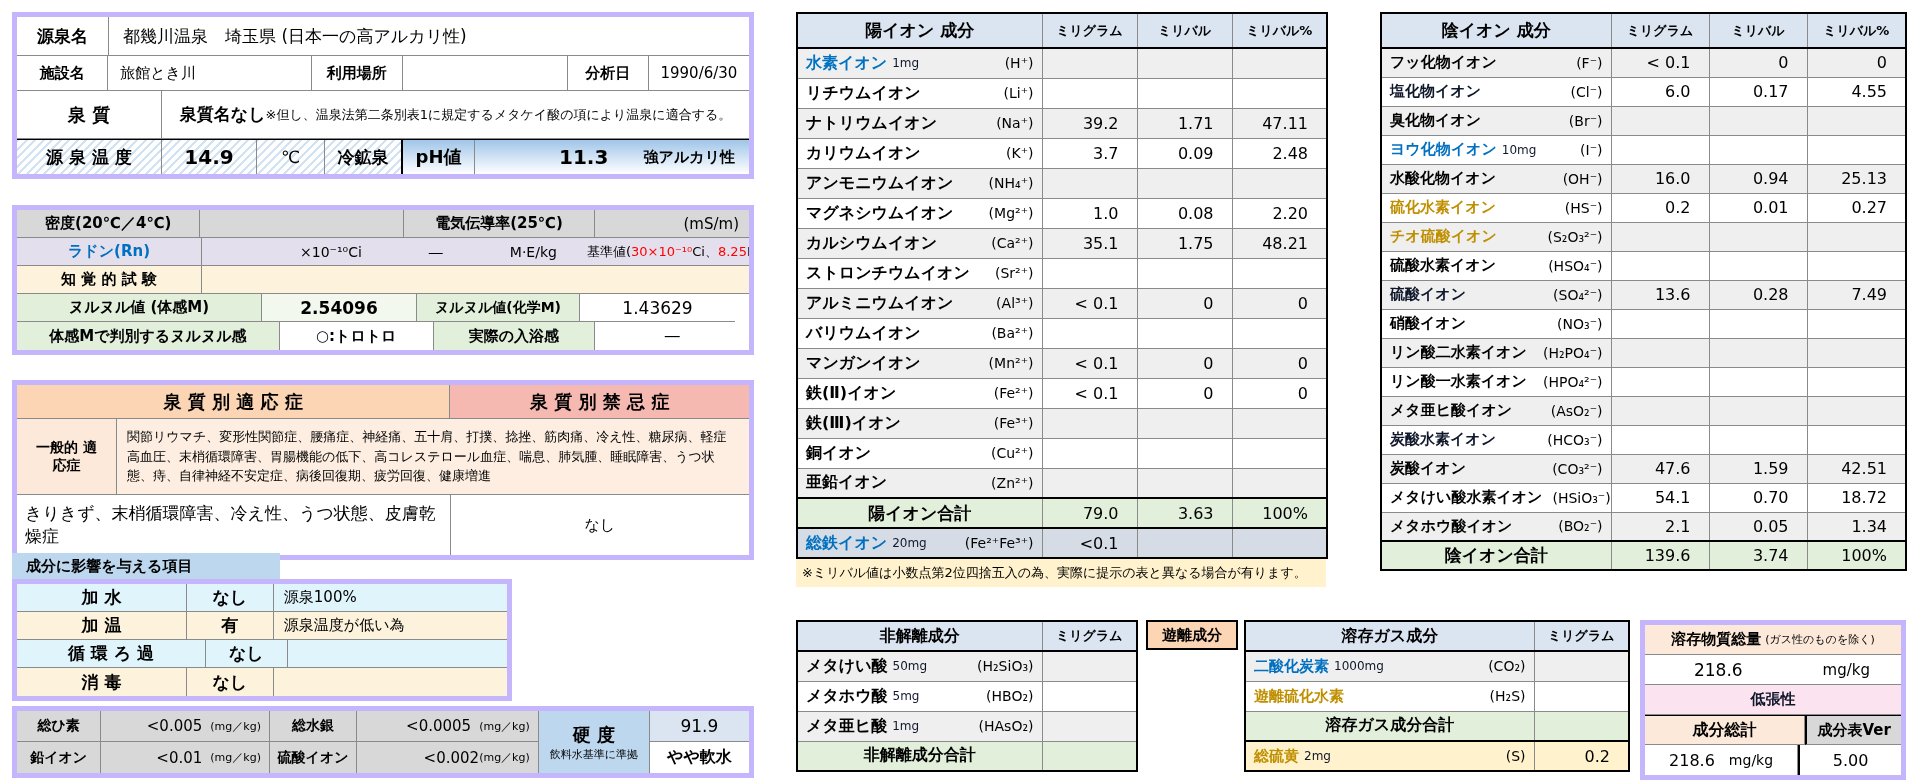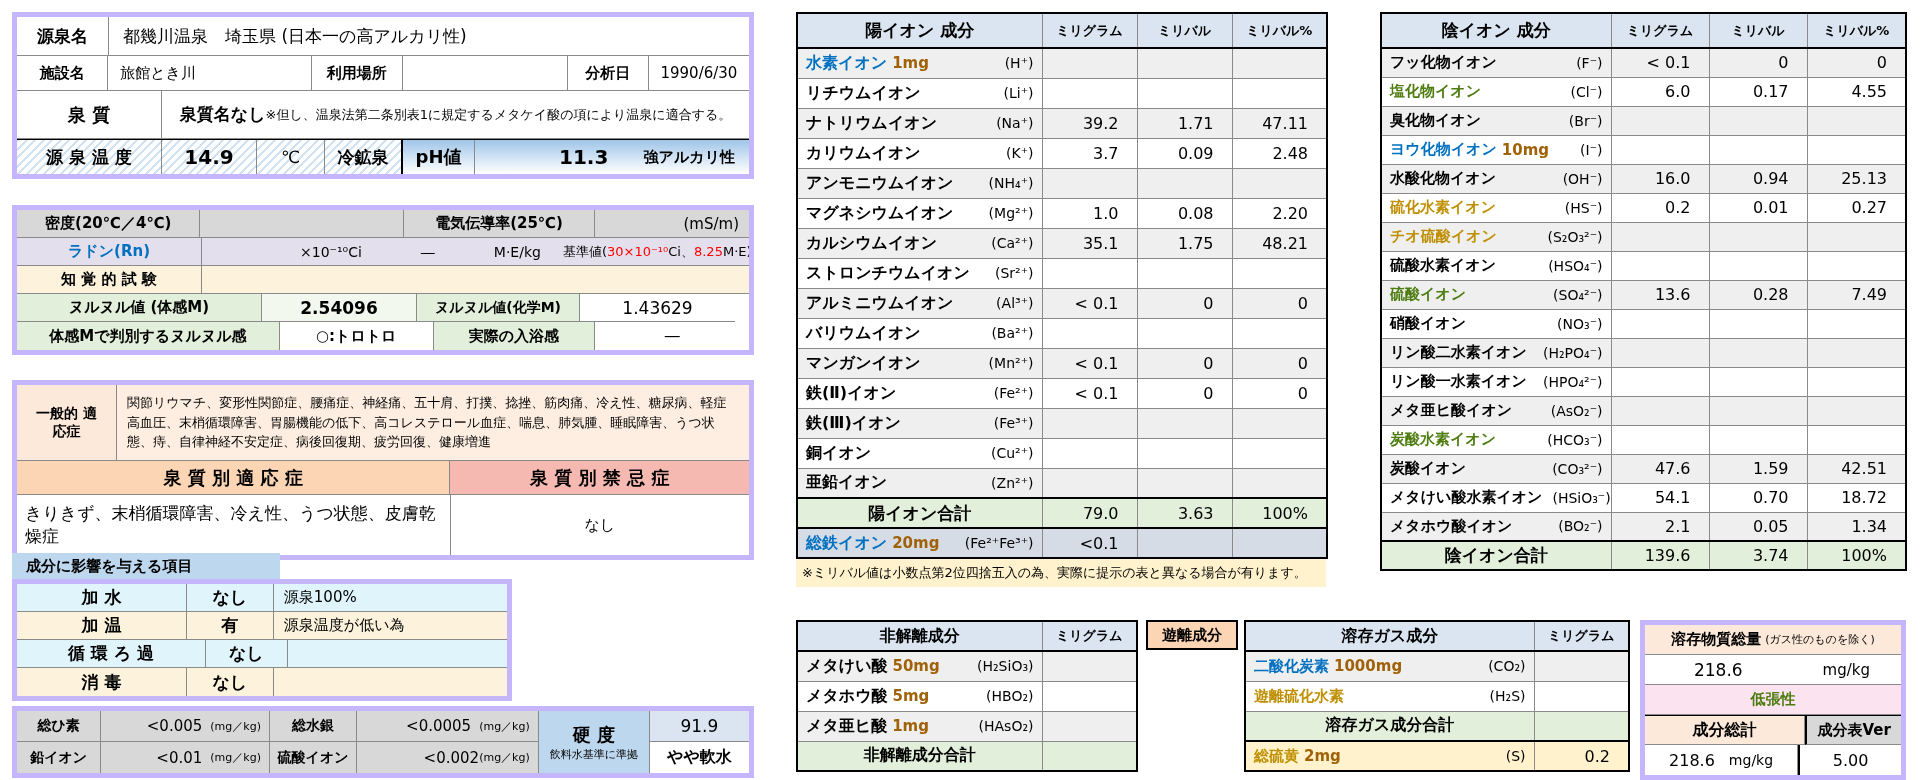--- a/index.html
+++ b/index.html
@@ -22,21 +22,21 @@
 .grn{background:#e2efda}
 .grnlt{background:#f3f8ee}
 .peach{background:#fde9d9}
 .peach2{background:#fcd5b4}
 .pink{background:#f6b9b1}
 .pink2{background:#fbe3ef}
 .bluband{background:#bdd7ee}
 .blulte{background:#dbe5f1}
 .cyan{background:#e0f4fb}
 .tblue{color:#0070c0}
-.tgreen{color:#4d7c0f}
+.tgreen{color:#0f172a}
 .tolive{color:#bf8f00}
 .tred{color:#ff0000}
 .hatch{background-image:repeating-linear-gradient(135deg,rgba(91,155,213,.28) 0 2px,rgba(255,255,255,0) 2px 6px)}
 .phgrad{background:linear-gradient(180deg,#9fc5e8 0%,#e8f1fa 75%,#ffffff 100%)}
 .xs{font-size:11px}
 .f13{font-size:13px}
 .f14{font-size:14px}
 .f15{font-size:15px}
 .f17{font-size:17px}
 .f18{font-size:18px}
@@ -47,21 +47,21 @@
 thead th{background:#dbe5f1;border-bottom:2px solid #000;font-weight:bold}
 thead th.ttl{font-size:17px}
 thead th.colh{font-size:13px}
 tbody.z tr:nth-child(odd){background:#efefef}
 tr.rowh{height:30px}
 tr.rowh2{height:29px}
 tr.hh{height:35px}
 tr.hh2{height:30px}
 .lbl{display:flex;align-items:center;gap:5px;padding:0 8px;font-size:16px}
 .lbl .nm{font-weight:bold}
-.lbl .mgn{color:#a16207;font-size:15px;font-weight:bold}
+.lbl .mgn{color:#0f172a;font-size:12px;font-weight:normal}
 .lbl .frm{margin-left:auto;font-size:14px}
 td.num{text-align:right;padding-right:18px;font-size:16px}
 tr.total{background:#e2efda;border-top:2px solid #000}
 tr.total td.cap{text-align:center;font-weight:bold;font-size:17px}
 tr.iron{background:#d6dce5;border-top:2px solid #000}
 tr.sulfur{background:#fff2cc}
 .note-strip{background:#fff2cc;font-size:13px;display:flex;align-items:center;padding:0 6px}
 </style>
 </head>
 <body>
@@ -101,21 +101,21 @@
 
 <div class="abs tblx" style="left:12px;top:205px;width:742px">
   <div class="frow" style="height:28px">
     <div class="fcell b f15 gray" style="width:185px">密度(20℃／4℃)</div>
     <div class="fcell gray" style="width:205px"></div>
     <div class="fcell b f15 gray" style="width:193px">電気伝導率(25℃)</div>
     <div class="fcell tr2 f15 gray" style="width:155px;padding-right:10px">(mS/m)</div>
   </div>
   <div class="frow" style="height:28px">
     <div class="fcell b f15 lav tblue" style="width:185px">ラドン(Rn)</div>
-    <div class="fcell lav f14" style="flex:1;justify-content:flex-start;gap:4px;padding:0 8px">
+    <div class="fcell lav f14" style="flex:1;justify-content:flex-start;gap:12px;padding:0 8px">
       <span style="margin-left:90px">×10⁻¹⁰Ci</span>
       <span style="margin-left:55px">―</span>
       <span style="margin-left:55px">M·E/kg</span>
       <span class="f13" style="margin-left:18px">
         <span>基準値(</span><span class="tred">30×10⁻¹⁰</span><span>Ci、</span><span class="tred">8.25</span><span>M·E)</span>
       </span>
     </div>
   </div>
   <div class="frow" style="height:28px">
     <div class="fcell b f15 cream" style="width:185px">知 覚 的 試 験</div>
@@ -129,27 +129,27 @@
   </div>
   <div class="frow" style="height:28px">
     <div class="fcell b f15 grn" style="width:265px">体感Mで判別するヌルヌル感</div>
     <div class="fcell b f15" style="width:155px">○:トロトロ</div>
     <div class="fcell b f15 grn" style="width:163px">実際の入浴感</div>
     <div class="fcell f15" style="width:155px">―</div>
   </div>
 </div>
 
 <div class="abs tblx" style="left:12px;top:380px;width:742px">
+  <div class="frow" style="height:34px">
+    <div class="fcell b f18 peach2" style="width:437px">泉 質 別 適 応 症</div>
+    <div class="fcell b f18 pink" style="width:301px">泉 質 別 禁 忌 症</div>
+  </div>
   <div class="frow" style="height:76px">
     <div class="fcell b f14 peach wrap" style="width:100px;text-align:center;padding:0 14px">一般的 適応症</div>
     <div class="fcell tl f13 wrap" style="flex:1;padding:4px 10px;line-height:1.5;background:#fdeee1">関節リウマチ、変形性関節症、腰痛症、神経痛、五十肩、打撲、捻挫、筋肉痛、冷え性、糖尿病、軽症高血圧、末梢循環障害、胃腸機能の低下、高コレステロール血症、喘息、肺気腫、睡眠障害、うつ状態、痔、自律神経不安定症、病後回復期、疲労回復、健康増進</div>
-  </div>
-  <div class="frow" style="height:34px">
-    <div class="fcell b f18 peach2" style="width:437px">泉 質 別 適 応 症</div>
-    <div class="fcell b f18 pink" style="width:301px">泉 質 別 禁 忌 症</div>
   </div>
   <div class="frow" style="height:60px">
     <div class="fcell tl f17 wrap" style="width:437px;padding:0 8px">きりきず、末梢循環障害、冷え性、うつ状態、皮膚乾燥症</div>
     <div class="fcell f15" style="width:301px">なし</div>
   </div>
 </div>
 
 <div class="abs bluband b f15" style="left:12px;top:553px;width:268px;height:26px;display:flex;align-items:center;padding-left:14px">成分に影響を与える項目</div>
 <div class="abs tblx" style="left:12px;top:579px;width:500px">
   <div class="frow cyan" style="height:28px">

